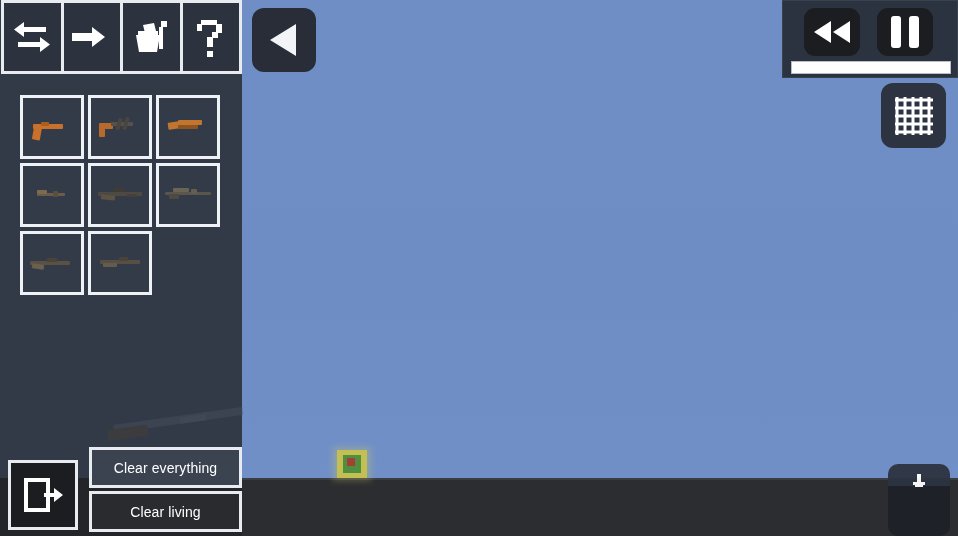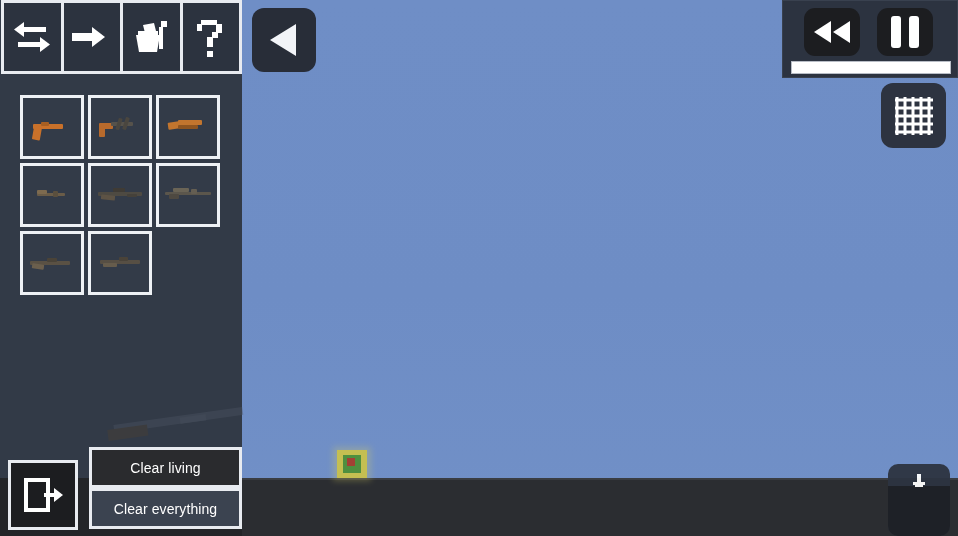--- a/index.html
+++ b/index.html
@@ -463,22 +463,22 @@
           <rect x="4" y="5" width="22" height="30"></rect>
         </g>
         <g fill="#ffffff">
           <rect x="22" y="18" width="14" height="4"></rect>
           <polygon points="32,13 32,27 41,20"></polygon>
         </g>
       </svg>
     </div>
 
     <div id="clear-buttons">
+      <div class="clear-btn top">Clear everything</div>
       <div class="clear-btn bottom">Clear living</div>
-      <div class="clear-btn top">Clear everything</div>
     </div>
 
   </div>
 
   <div id="back-button">
     <svg width="36" height="38" viewBox="0 0 36 38">
       <polygon points="30,3 30,35 4,19" fill="#f2f4f8"></polygon>
     </svg>
   </div>
 

